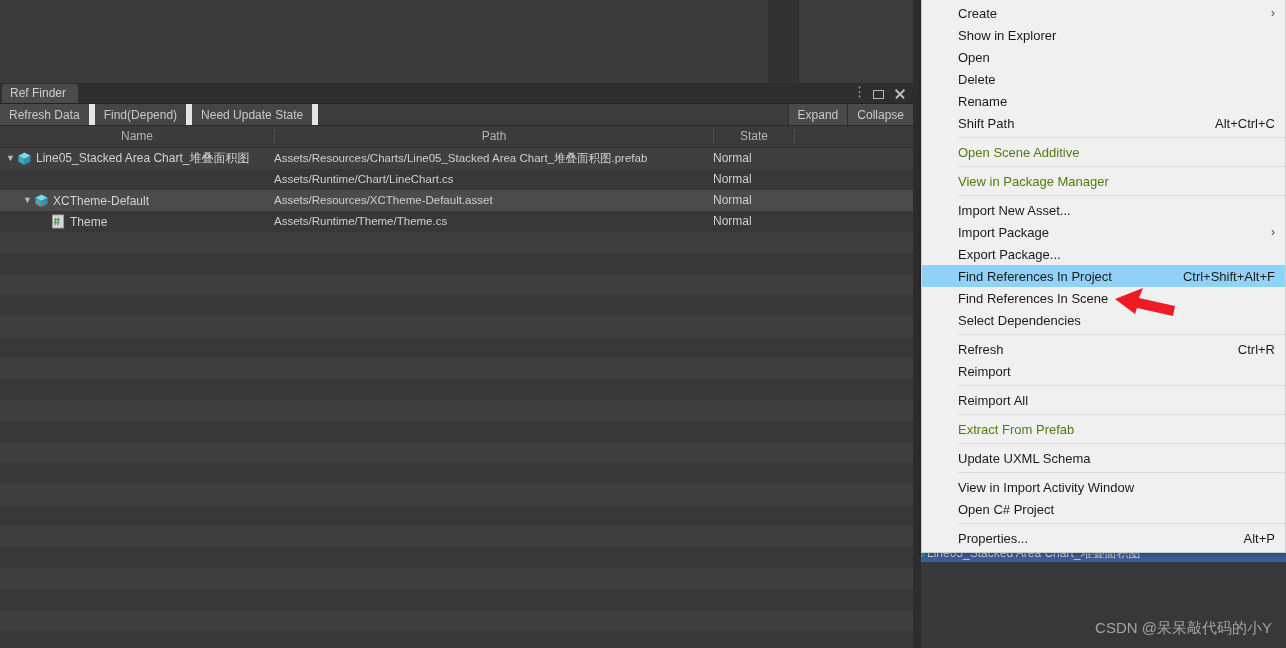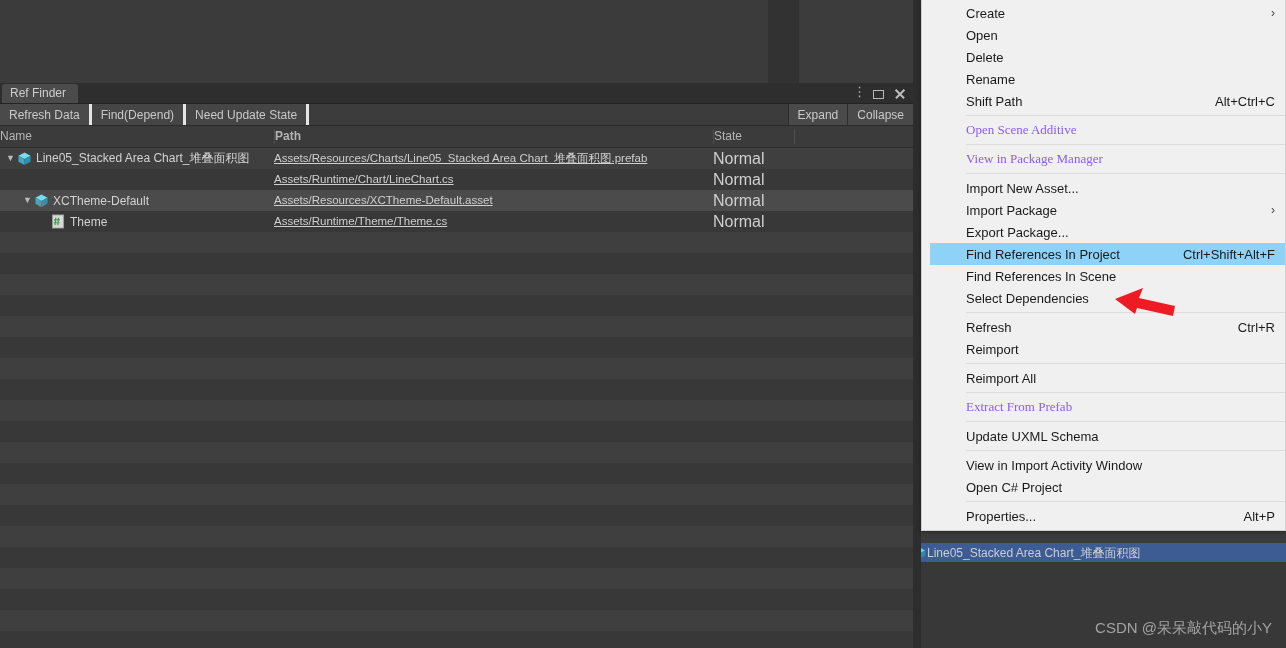--- a/index.html
+++ b/index.html
@@ -119,21 +119,21 @@
     display: flex;
     align-items: stretch;
   }
   .tbtn {
     display: flex;
     align-items: center;
     padding: 0 9px;
     font-size: 12px;
     color: #c9c9c9;
     background: #4a4a4a;
-    border-right: 3px solid #e5e5e5;
+    border-right: 6px solid #e5e5e5;
     white-space: nowrap;
     cursor: default;
   }
   .tbtn.dim { background: #454545; }
   .toolbar-spacer { flex: 1 1 auto; background: #3c3c3c; }
   .tbtn-right {
     display: flex;
     align-items: center;
     padding: 0 9px;
     font-size: 12px;
@@ -151,21 +151,21 @@
     background: #3b3b3b;
     border-bottom: 1px solid #2b2b2b;
   }
   .colheader .cell {
     position: absolute;
     top: 0;
     height: 21px;
     line-height: 21px;
     font-size: 12px;
     color: #b4b4b4;
-    text-align: left;
+    text-align: center;
   }
   .colheader .sep {
     position: absolute;
     top: 3px;
     width: 1px; height: 15px;
     background: #4f4f4f;
   }
 
   
   .rows {
@@ -193,28 +193,27 @@
     white-space: nowrap;
   }
   .cell-path {
     position: absolute;
     left: 274px; top: 0;
     height: 21px;
     line-height: 21px;
     font-size: 11.5px;
     color: #cfcfcf;
     white-space: nowrap;
-    text-decoration: underline;
   }
   .cell-state {
     position: absolute;
     left: 713px; top: 0;
     height: 21px;
     line-height: 21px;
-    font-size: 16px;
+    font-size: 12px;
     color: #cfcfcf;
     white-space: nowrap;
   }
 
   .twisty {
     width: 13px;
     display: inline-block;
     text-align: center;
     color: #b9b9b9;
     font-size: 9px;
@@ -279,36 +278,36 @@
 
   
   .ctxmenu {
     position: absolute;
     left: 921px; top: 0px;
     width: 365px;
     background: #f0f0f0;
     border: 1px solid #cfcfcf;
     border-top: none;
     box-shadow: 0 1px 4px rgba(0,0,0,.35);
-    padding: 2px 0 3px 8px;
+    padding: 2px 0 3px 0;
     box-sizing: border-box;
   }
   .mi {
     position: relative;
     height: 22px;
     display: flex;
     align-items: center;
     padding-left: 36px;
     padding-right: 10px;
     font-size: 13px;
     color: #1a1a1a;
     cursor: default;
     white-space: nowrap;
   }
-  .mi.disabled { color: #8b5cf6; font-family: Liberation Serif, serif; }
+  .mi.disabled { color: #4d7c0f; }
   .mi.hl { background: #8fd2f7; }
   .mi .accel {
     margin-left: auto;
     font-size: 13px;
     color: #1a1a1a;
     padding-left: 20px;
   }
   .mi .chev {
     margin-left: auto;
     font-size: 12px;
@@ -378,21 +377,21 @@
       <div class="tbtn dim">Find(Depend)</div>
       <div class="tbtn dim">Need Update State</div>
       <div class="toolbar-spacer"></div>
       <div class="tbtn-right">Expand</div>
       <div class="tbtn-right">Collapse</div>
     </div>
 
     <div class="colheader">
       <div class="cell" style="left:0px;width:274px;">Name</div>
       <div class="sep" style="left:274px;"></div>
-      <div class="cell" style="left:275px;width:438px;font-weight:bold;">Path</div>
+      <div class="cell" style="left:275px;width:438px;">Path</div>
       <div class="sep" style="left:713px;"></div>
       <div class="cell" style="left:714px;width:80px;">State</div>
       <div class="sep" style="left:794px;"></div>
     </div>
 
     <div class="rows" id="rows">
         <div class="row odd">
           <div class="cell-name" style="left: 4px;">
             <span class="twisty">▼</span>
             <span class="ico"><svg width="15" height="15" viewBox="0 0 16 16">
@@ -465,20 +464,23 @@
         <div class="row even"></div>
       </div>
   </div>
 
   <div class="ctxmenu" id="ctxmenu">
       <div class="mi">
         <span>Create</span>
         <span class="chev">›</span>
       </div>
       <div class="mi">
+        <span>Show in Explorer</span>
+      </div>
+      <div class="mi">
         <span>Open</span>
       </div>
       <div class="mi">
         <span>Delete</span>
       </div>
       <div class="mi">
         <span>Rename</span>
       </div>
       <div class="mi">
         <span>Shift Path</span>

